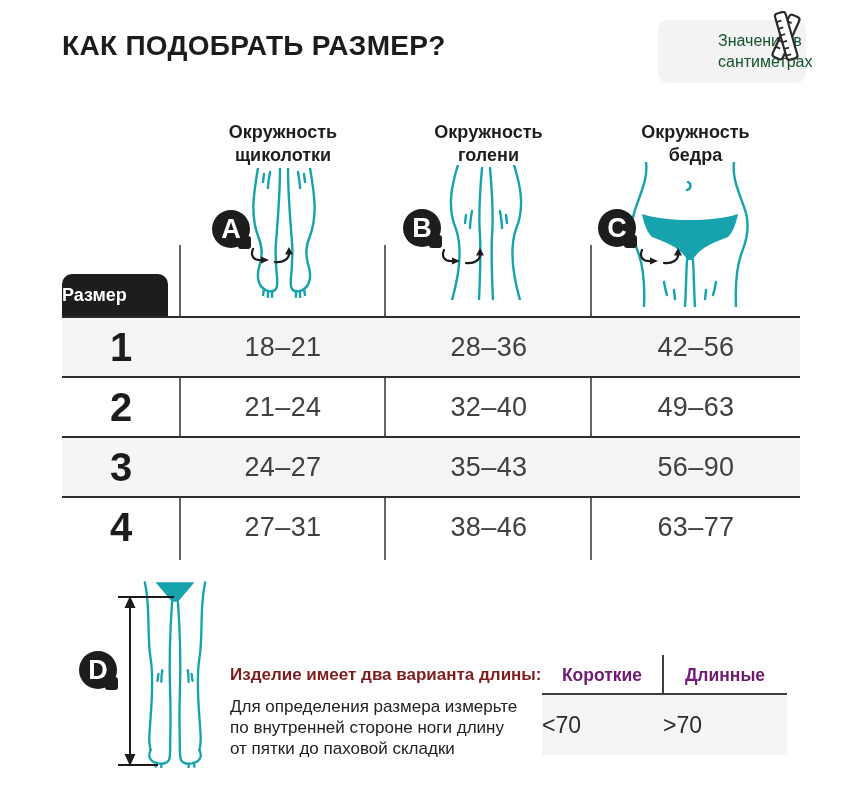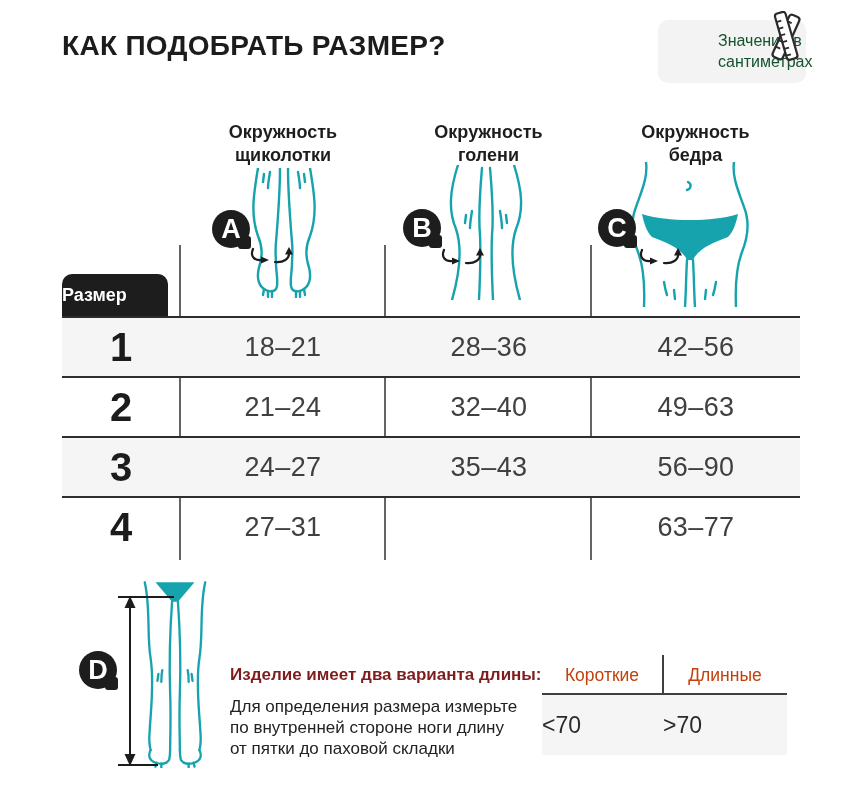--- a/index.html
+++ b/index.html
@@ -49,21 +49,21 @@
   .val{font-size:27px;color:#404040;letter-spacing:.4px;}
   .corner-tab{left:62px;top:274px;width:106px;height:42px;background:#1d1d1d;border-radius:10px 10px 0 0;
     color:#fff;font-size:18px;font-weight:700;text-align:left;line-height:43px;}
 
   
   .bottom-heading{left:230px;top:665px;font-size:17px;font-weight:700;color:#7f1d1d;}
   .bottom-body{left:230px;top:696px;font-size:17px;line-height:21px;font-weight:400;color:#222;}
   .measure-arrow{left:118px;top:592px;width:58px;height:178px;}
 
   
-  .mini-h{top:657px;height:36px;line-height:36px;text-align:center;font-size:17.5px;font-weight:400;color:#c2410c;}
+  .mini-h{top:657px;height:36px;line-height:36px;text-align:center;font-size:17.5px;font-weight:700;color:#701a75;}
   .mini-h1{left:542px;width:120px;}
   .mini-h2{left:663px;width:124px;}
   .mini-hline{left:542px;top:693px;width:245px;height:2px;background:#3f3f3f;}
   .mini-vline{left:662px;top:655px;width:2px;height:99px;background:#3f3f3f;}
   .mini-values{left:542px;top:695px;width:245px;height:60px;background:#f5f5f6;}
   .mini-val{position:absolute;top:0;height:60px;line-height:60px;font-size:23px;color:#2a2a2a;}
   .mv1{left:0;width:120px;}
   .mv2{left:121px;width:124px;}
 </style>
 </head>
@@ -190,20 +190,21 @@
   </div>
   <div class="abs trow alt" style="top:436px;">
     <div class="cell cell-size">3</div>
     <div class="cell cell-a val">24–27</div>
     <div class="cell cell-b val">35–43</div>
     <div class="cell cell-c val">56–90</div>
   </div>
   <div class="abs trow" style="top:496px;">
     <div class="cell cell-size">4</div>
     <div class="cell cell-a val">27–31</div>
+    <div class="cell cell-b val">38–46</div>
     <div class="cell cell-c val">63–77</div>
   </div>
 
   <svg class="abs illus" style="left:135px;top:578px;" width="80" height="190" viewBox="0 0 82 190">
     <path class="teal-fill" d="M21 2 L61 2 L44 22 L38 22 Z"></path>
     <g class="leg-stroke">
       <path d="M10 2 C16 28 12 55 16 80 C20 105 16 135 15 155 C14 165 15 170 16 174"></path>
       <path d="M38 22 C36 50 35 85 36 115 C37 142 36 162 36 174"></path>
       <path d="M72 2 C66 28 70 55 66 80 C62 105 66 135 67 155 C68 165 67 170 66 174"></path>
       <path d="M44 22 C46 50 47 85 46 115 C45 142 46 162 46 174"></path>

